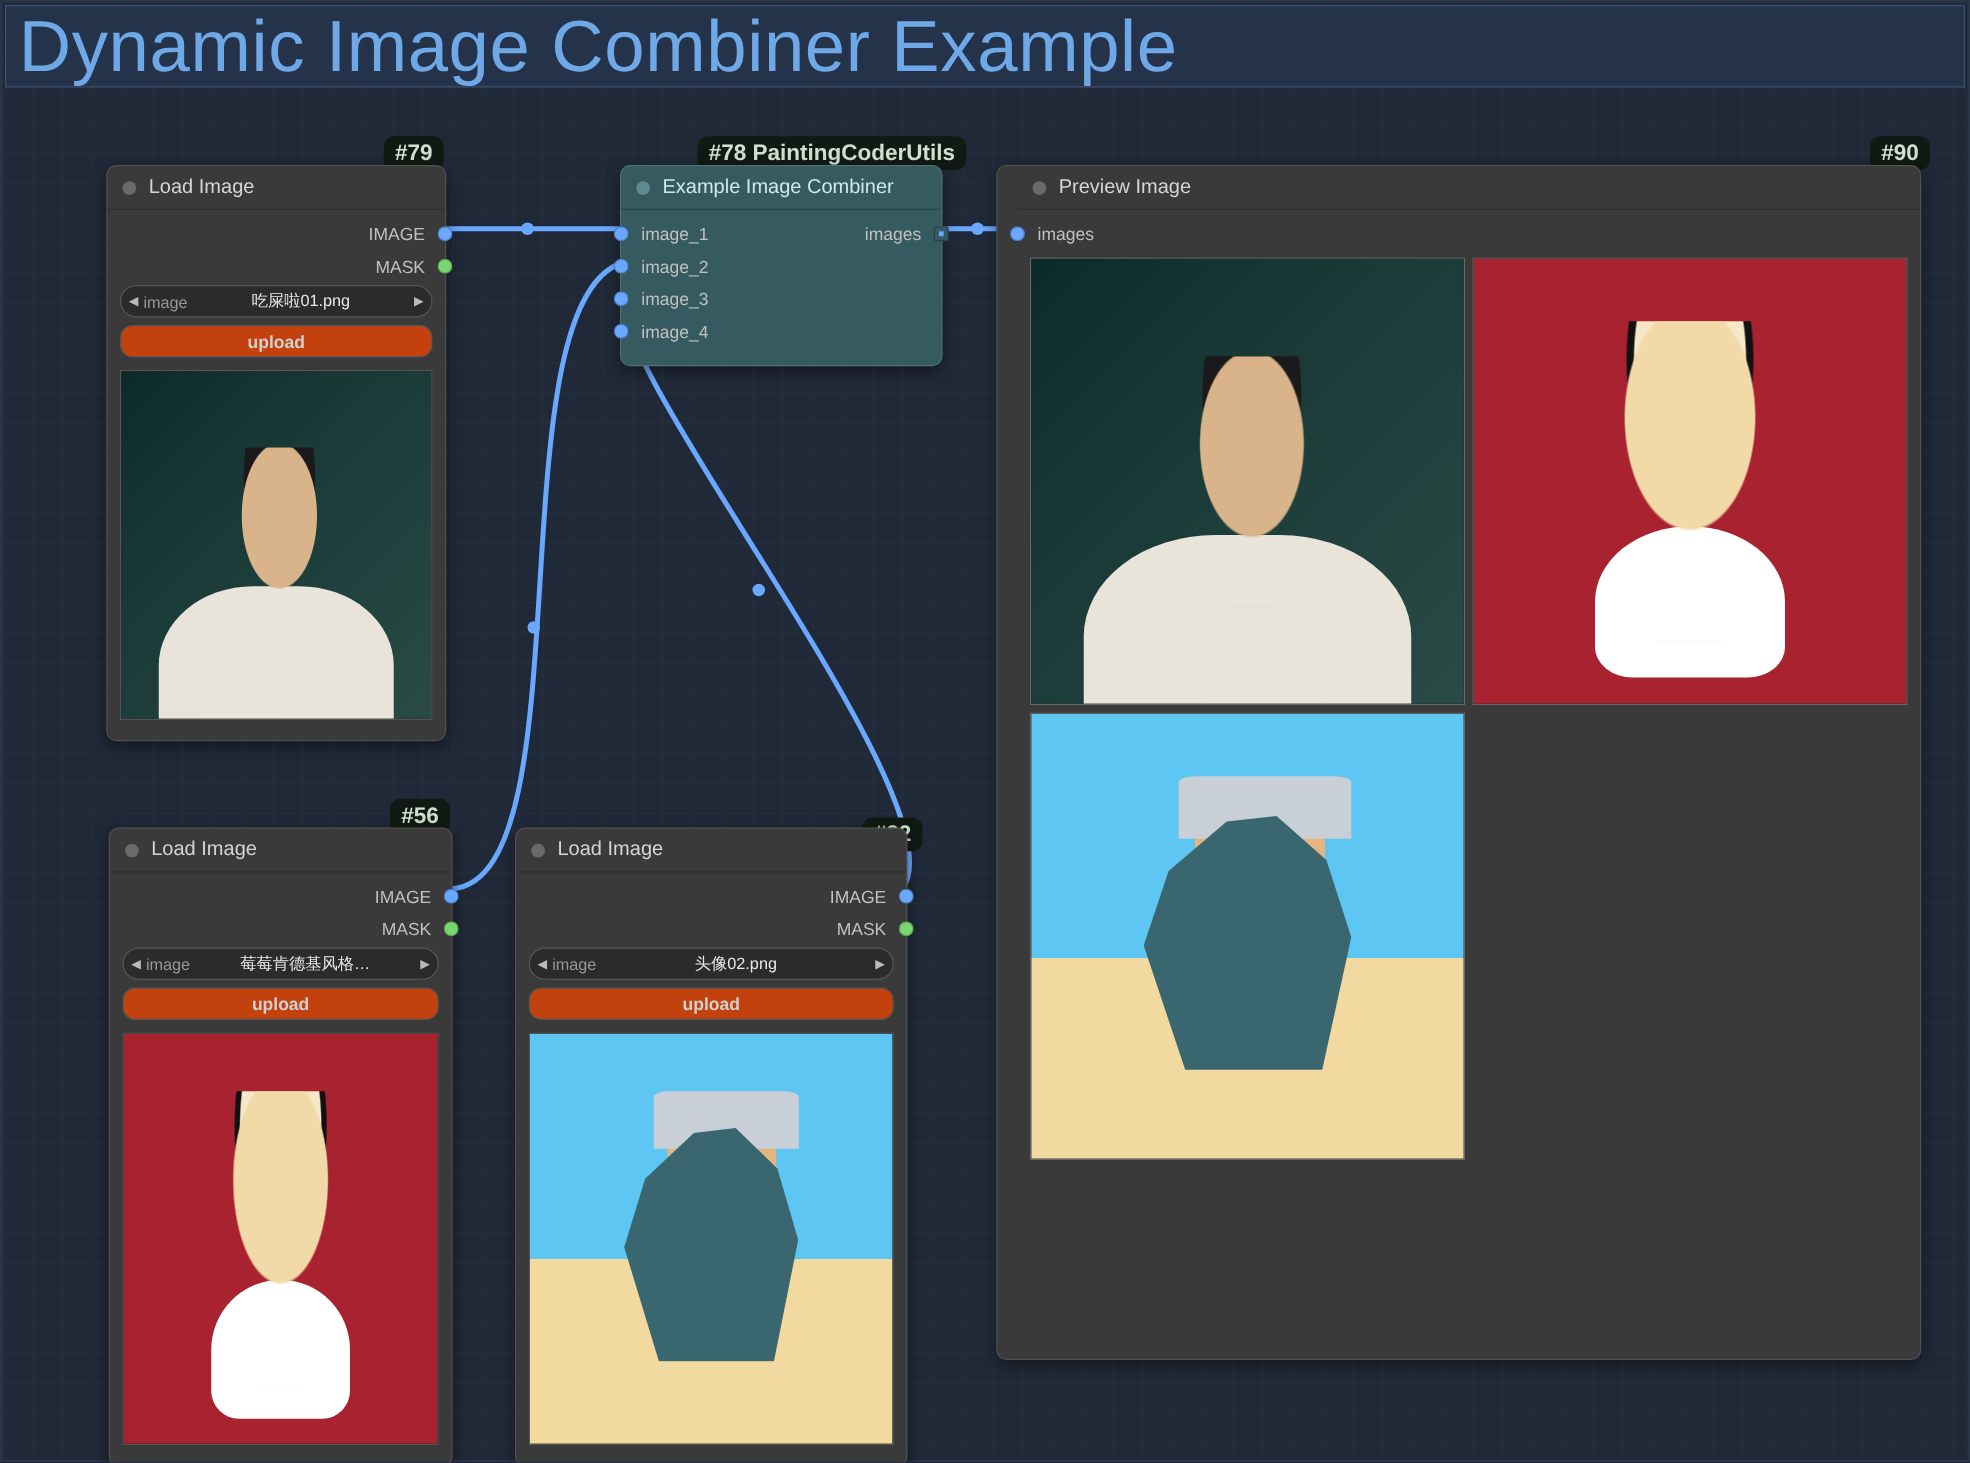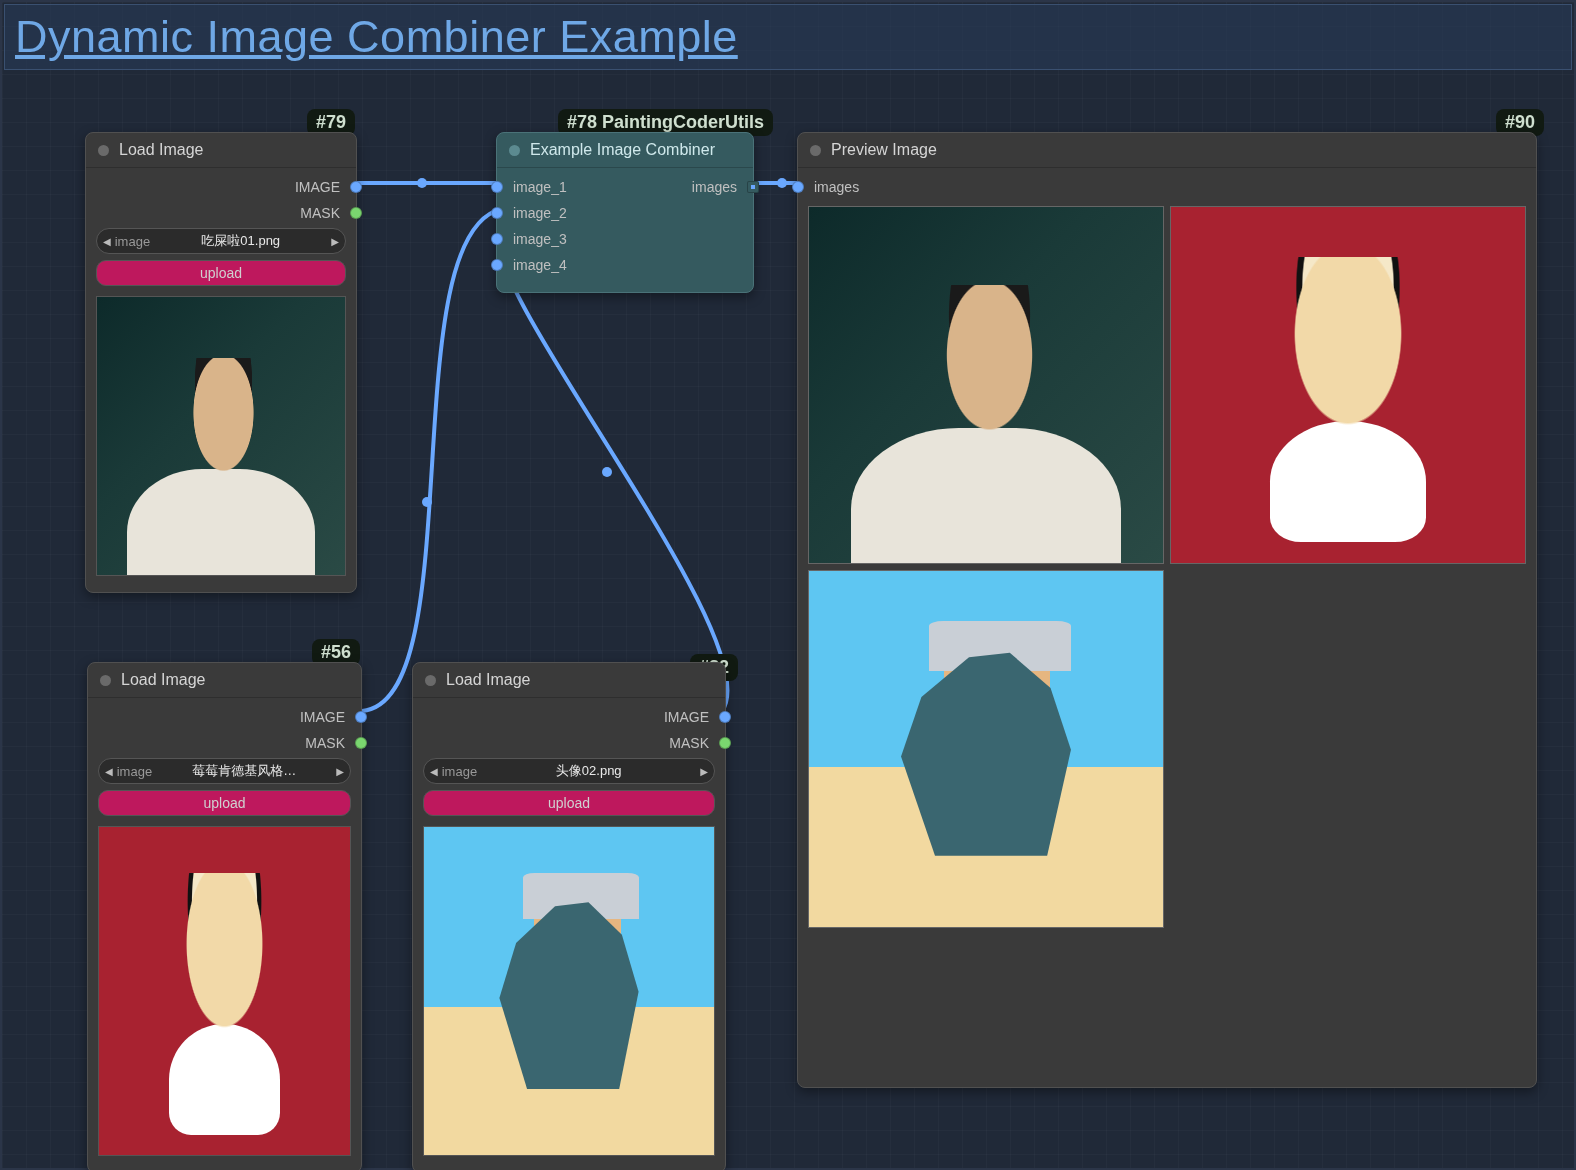--- a/index.html
+++ b/index.html
@@ -25,25 +25,24 @@
   .title-banner {
     position: absolute;
     top: 2px; left: 2px; right: 2px;
     height: 66px;
     background: rgba(40,60,90,0.55);
     border: 1px solid #3a5070;
     display: flex; align-items: center;
     padding-left: 10px;
   }
   .title-banner h1 {
-    font-size: 45px;
+    font-size: 58px;
     font-weight: 400;
     color: #6fa8e6;
     letter-spacing: 0.5px;
-    text-decoration: underline;
   }
   .badge {
     position: absolute;
     background: #111a12;
     color: #d0e0d0;
     font-size: 18px;
     font-weight: 600;
     padding: 3px 9px;
     border-radius: 8px;
     white-space: nowrap;
@@ -102,27 +101,28 @@
     height: 26px;
     padding: 0 6px;
     font-size: 13px;
     color: #c8c8c8;
   }
   .pill .lbl { color: #999; margin-left: 4px; }
   .pill .val { color: #e8e8e8; flex:1; text-align:center; overflow:hidden; text-overflow:ellipsis; white-space:nowrap; }
   .tri { font-size: 10px; color: #bbb; }
   .btn {
     display: flex; align-items: center; justify-content: center;
-    background: #be185d;
+    background: #c2410c;
     border: 1px solid #555;
     border-radius: 10px;
     height: 26px;
     font-size: 14px;
     color: #d0d0d0;
     margin-top: 6px;
+    font-weight: bold;
   }
   .img-slot {
     margin: 8px 10px 6px;
     border: 1px solid #555;
     background: #222;
     overflow: hidden;
   }
   svg.links { position:absolute; inset:0; pointer-events:none; }
   .preview-grid {
     display: grid;
@@ -228,21 +228,21 @@
         <span class="slot-dot in c-blue"></span>
         <span>image_3</span>
       </div>
       <div class="slot-row left">
         <span class="slot-dot in c-blue"></span>
         <span>image_4</span>
       </div>
     </div>
   </div>
 
-  <div class="node" style="left:795px; top:130px; width:740px; height:956px;">
+  <div class="node" style="left:795px; top:130px; width:740px; height:956px;padding-left:16px;">
     <div class="node-header">
       <span class="header-dot"></span>
       <span>Preview Image</span>
     </div>
     <div class="node-body">
       <div class="slot-row left">
         <span class="slot-dot in c-blue"></span>
         <span>images</span>
       </div>
       <div class="preview-grid">

